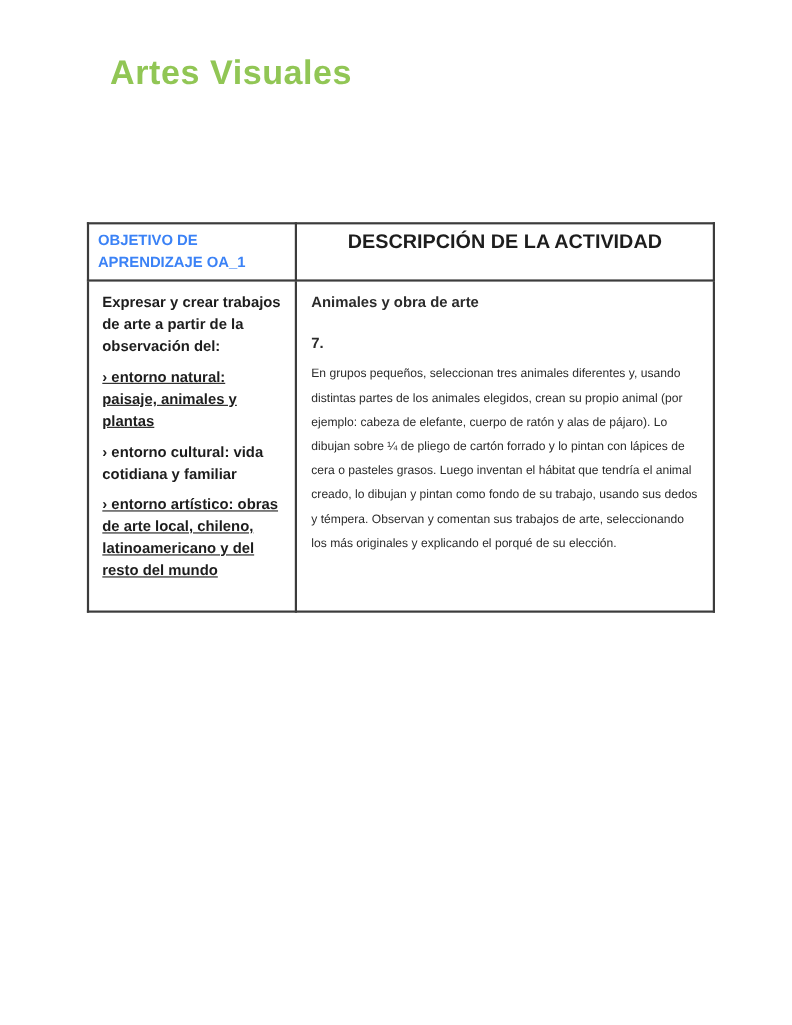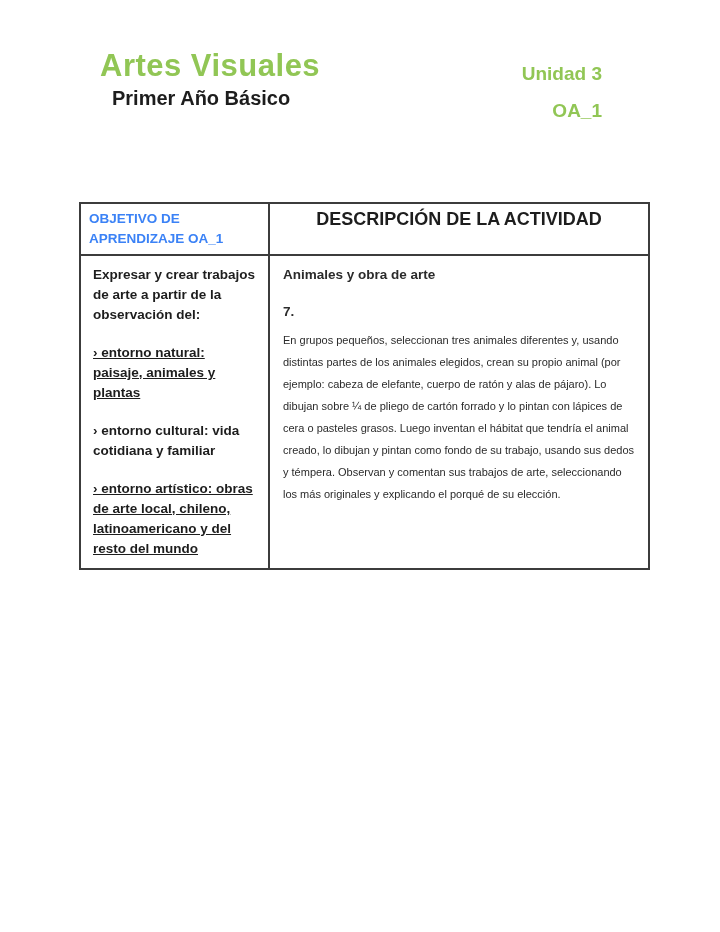--- a/index.html
+++ b/index.html
@@ -61,40 +61,35 @@
     font-size: 18px; line-height: 20px; font-weight: bold;
     text-align: center; color: #1d1d1d;
   }
 
   td.td-objective {
     height: 301px; padding: 5px 8px;
     font-weight: bold; font-size: 13.5px; line-height: 20px;
     color: #1d1d1d;
   }
   td.td-objective p { margin: 0 0 0 0; }
-  td.td-objective p + p { margin-top: 10px; }
+  td.td-objective p + p { }
   td.td-objective p.u { text-decoration: underline; }
 
   td.td-activity { padding: 5px 9px; color: #2b2b2b; }
   .activity-title  { font-size: 13.5px; font-weight: bold; line-height: 19px; }
   .activity-number { font-size: 13.5px; font-weight: bold; line-height: 19px; margin-top: 10px; }
   .activity-body   { font-size: 11px; line-height: 22px; }
 </style>
 </head>
 <body>
 
 <div class="page">
 
   <div class="course-title">Artes Visuales</div>
-  <div class="course-level">Primer Año Básico</div>
 
-  <div class="header-right">
-    <div class="unit-label">Unidad 3</div>
-    <div class="oa-label">OA_1</div>
-  </div>
 
 
   <table class="activities">
     <colgroup>
       <col class="c-left">
       <col class="c-right">
     </colgroup>
     <thead>
       <tr>
         <th class="th-objective">OBJETIVO DE APRENDIZAJE OA_1</th>

